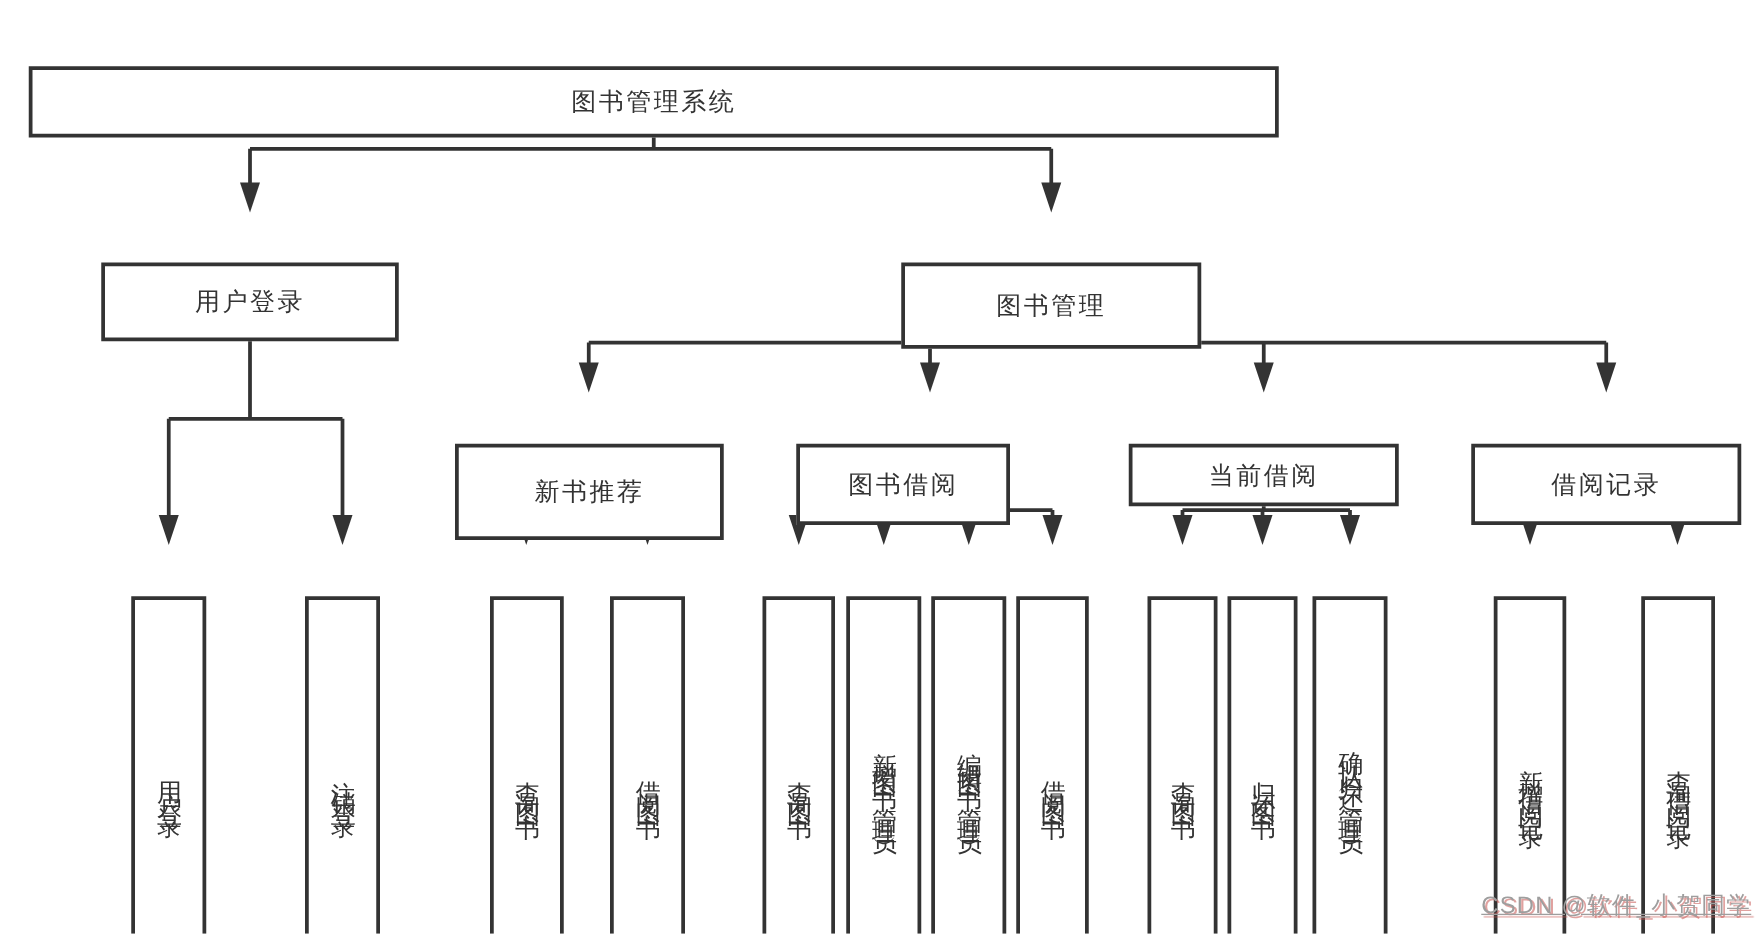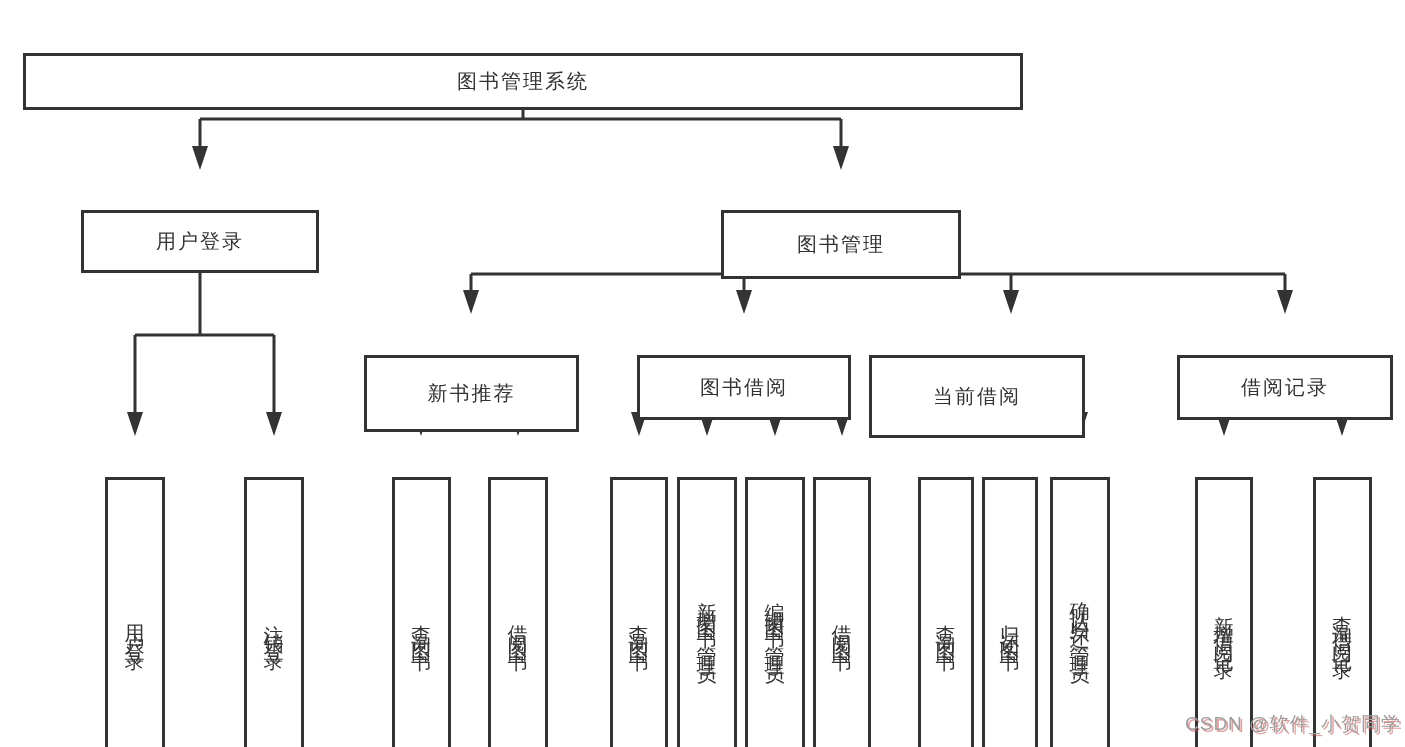--- a/index.html
+++ b/index.html
@@ -16,20 +16,21 @@
   .node .label{font-size:20px;letter-spacing:2px;white-space:nowrap;}
   .v .label{
     writing-mode:vertical-rl;text-orientation:mixed;
     font-size:20px;letter-spacing:9px;line-height:1;white-space:normal;
   }
   .watermark{
     position:absolute;left:1185px;top:711px;
     font-size:19px;letter-spacing:1px;white-space:nowrap;
     color:#9e9e9e;text-shadow:2px 2px 0 rgba(199,84,80,0.55);
     z-index:5;
+    text-decoration:underline;
   }
 </style>
 </head>
 <body>
 
 <div class="canvas">
 
   <svg class="connectors" viewBox="0 0 1405 747" xmlns="http://www.w3.org/2000/svg">
     <g stroke="#333333" stroke-width="3" fill="none">
       <path d="M523 70 V119 M200 119 H841 M200 119 V150 M841 119 V150"></path>
@@ -70,24 +71,24 @@
   <div class="node h" style="left:81px;top:170px;width:238px;height:63px">
     <span class="label">用户登录</span>
   </div>
   <div class="node h" style="left:721px;top:170px;width:240px;height:69px">
     <span class="label">图书管理</span>
   </div>
 
   <div class="node h" style="left:364px;top:315px;width:215px;height:77px">
     <span class="label">新书推荐</span>
   </div>
-  <div class="node h" style="left:637px;top:315px;width:214px;height:65px">
+  <div class="node h" style="left:637px;top:315px;width:171px;height:65px">
     <span class="label">图书借阅</span>
   </div>
-  <div class="node h" style="left:869px;top:315px;width:216px;height:83px">
+  <div class="node h" style="left:903px;top:315px;width:216px;height:50px">
     <span class="label">当前借阅</span>
   </div>
   <div class="node h" style="left:1177px;top:315px;width:216px;height:65px">
     <span class="label">借阅记录</span>
   </div>
 
   <div class="node v" style="left:105px;top:437px;width:60px;height:299px">
     <span class="label">用户登录</span>
   </div>
   <div class="node v" style="left:244px;top:437px;width:60px;height:299px">

